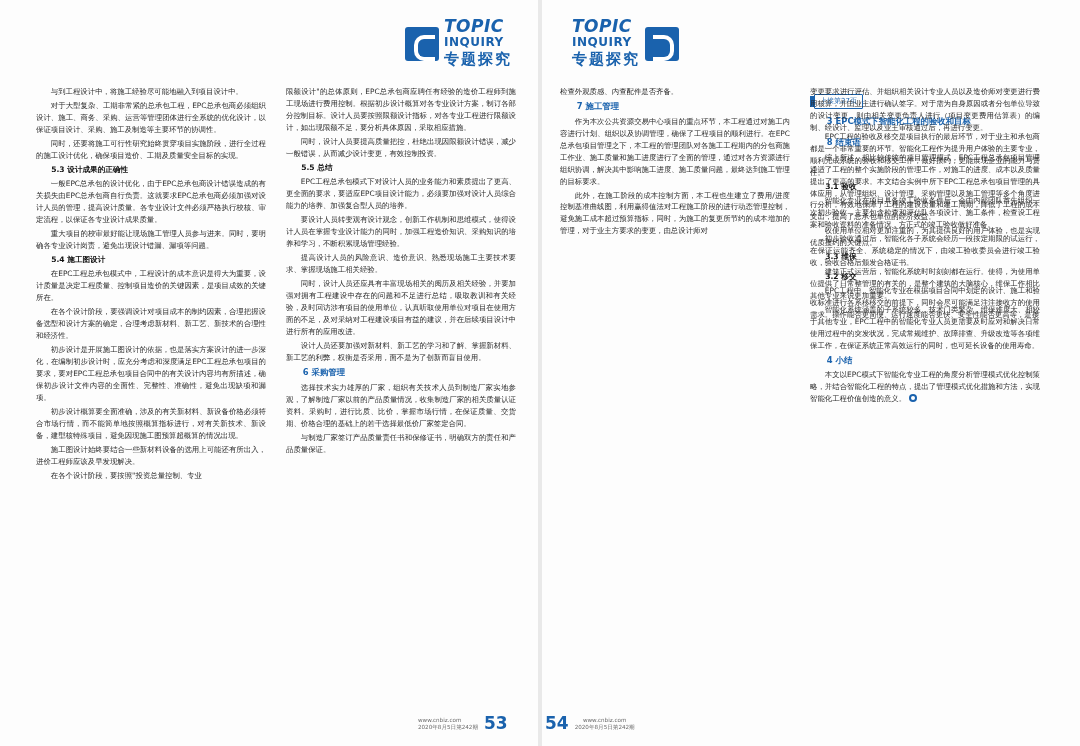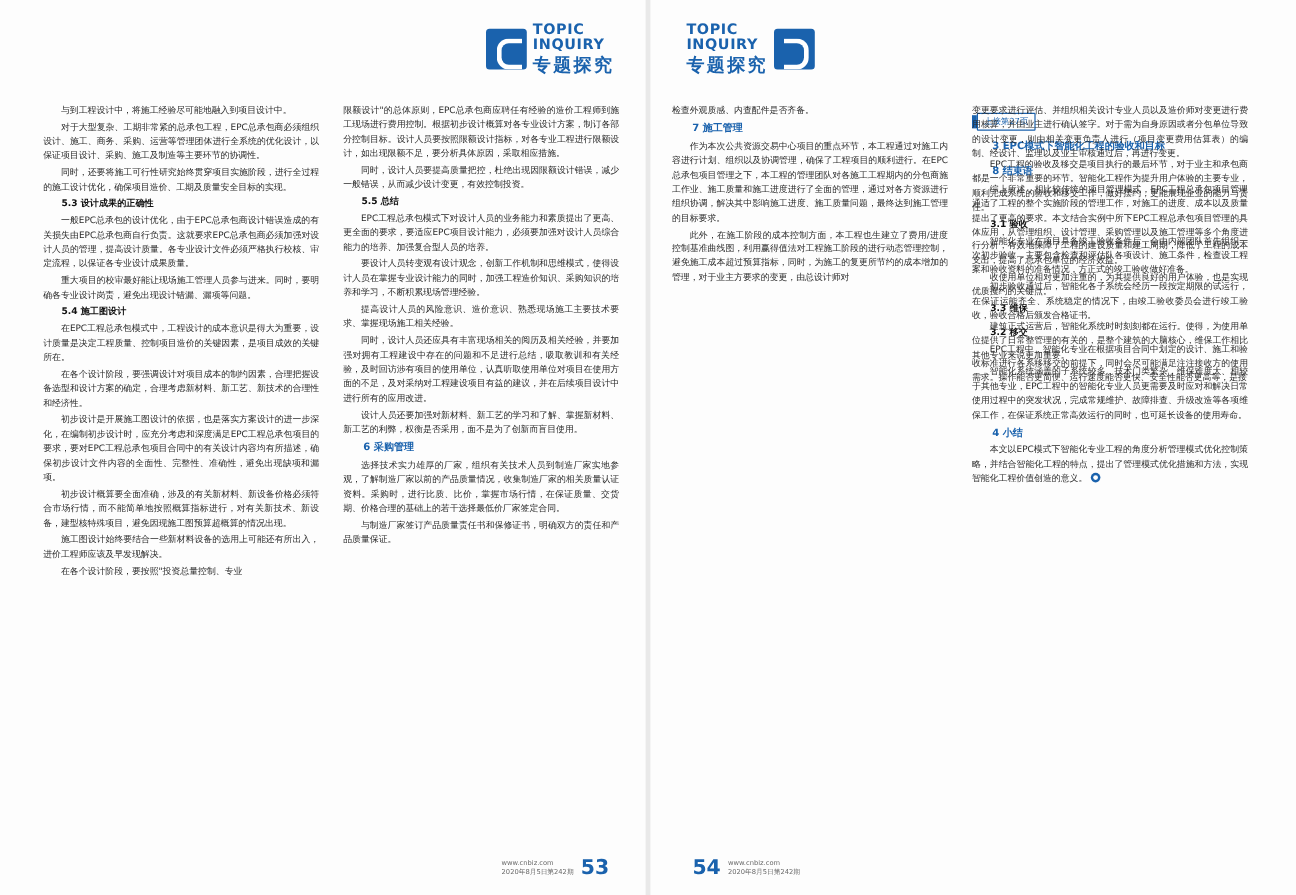--- a/index.html
+++ b/index.html
@@ -24,21 +24,21 @@
     position:relative;flex:0 0 auto;
   }
   .logo-mark:after{
     content:"";position:absolute;left:9px;top:8px;width:17px;height:18px;
     border:4px solid #fff;border-right:none;border-radius:10px 0 0 10px;
   }
   .logo-mark.flip:after{
     left:8px;border:4px solid #fff;border-left:none;border-radius:0 10px 10px 0;
   }
   .logo-en{line-height:1.05;}
-  .logo-en .t1{font-size:12px;color:#1a62ad;font-weight:bold;letter-spacing:.5px;}
+  .logo-en .t1{font-size:17px;color:#1a62ad;font-weight:bold;letter-spacing:.5px;font-style:italic;}
   .logo-en .t2{font-size:12px;color:#1a62ad;font-weight:bold;letter-spacing:.5px;}
   .logo-cn{font-size:15px;color:#1a62ad;font-weight:bold;letter-spacing:2px;margin-top:2px;}
   .logo-stack{display:flex;flex-direction:column;}
 
   
   .col{
     position:absolute;
     font-size:7.4px;
     line-height:1.62;
     text-align:justify;
@@ -76,21 +76,21 @@
     position:relative;
   }
   .endmark:after{
     content:"";position:absolute;left:2px;top:2px;width:4px;height:4px;
     background:#fff;border-radius:50%;
   }
 
   
   .footer{position:absolute;bottom:14px;display:flex;align-items:flex-end;gap:6px;}
   .footer-left{left:418px;}
-  .footer-right{left:577px;}
+  .footer-right{left:545px;text-align:center;}
   .fnum{font-size:17px;color:#1a62ad;font-weight:bold;line-height:1;}
   .finfo{font-size:5.6px;color:#6a6a6a;line-height:1.35;}
   .finfo div{white-space:nowrap;}
   .footer-right{flex-direction:row;}
 </style>
 </head>
 <body>
 
 <div class="page">
 

